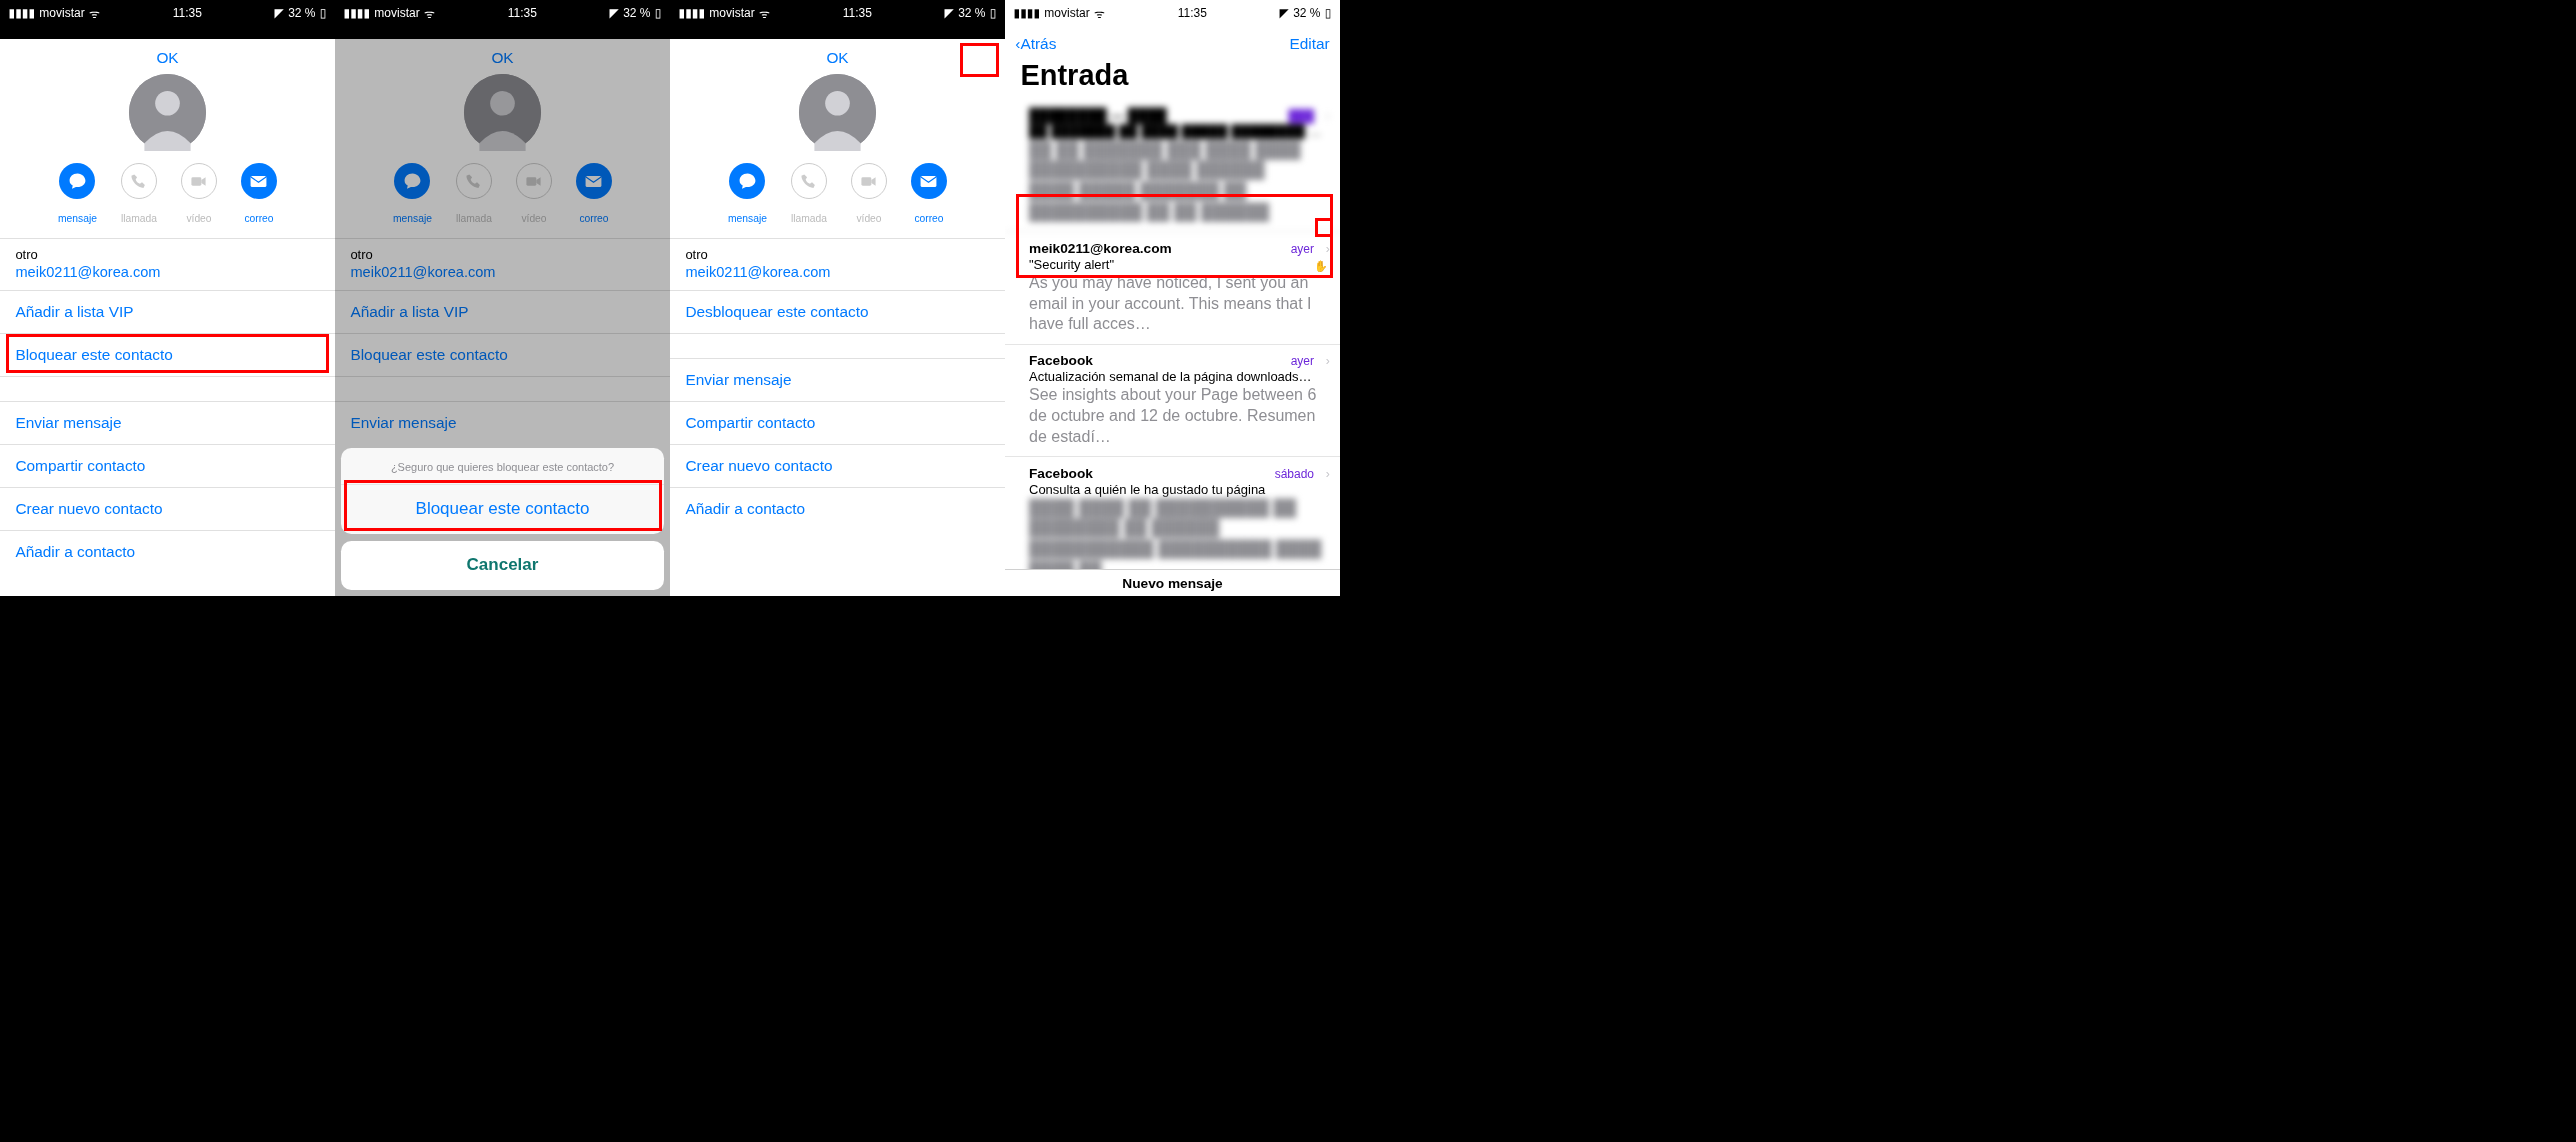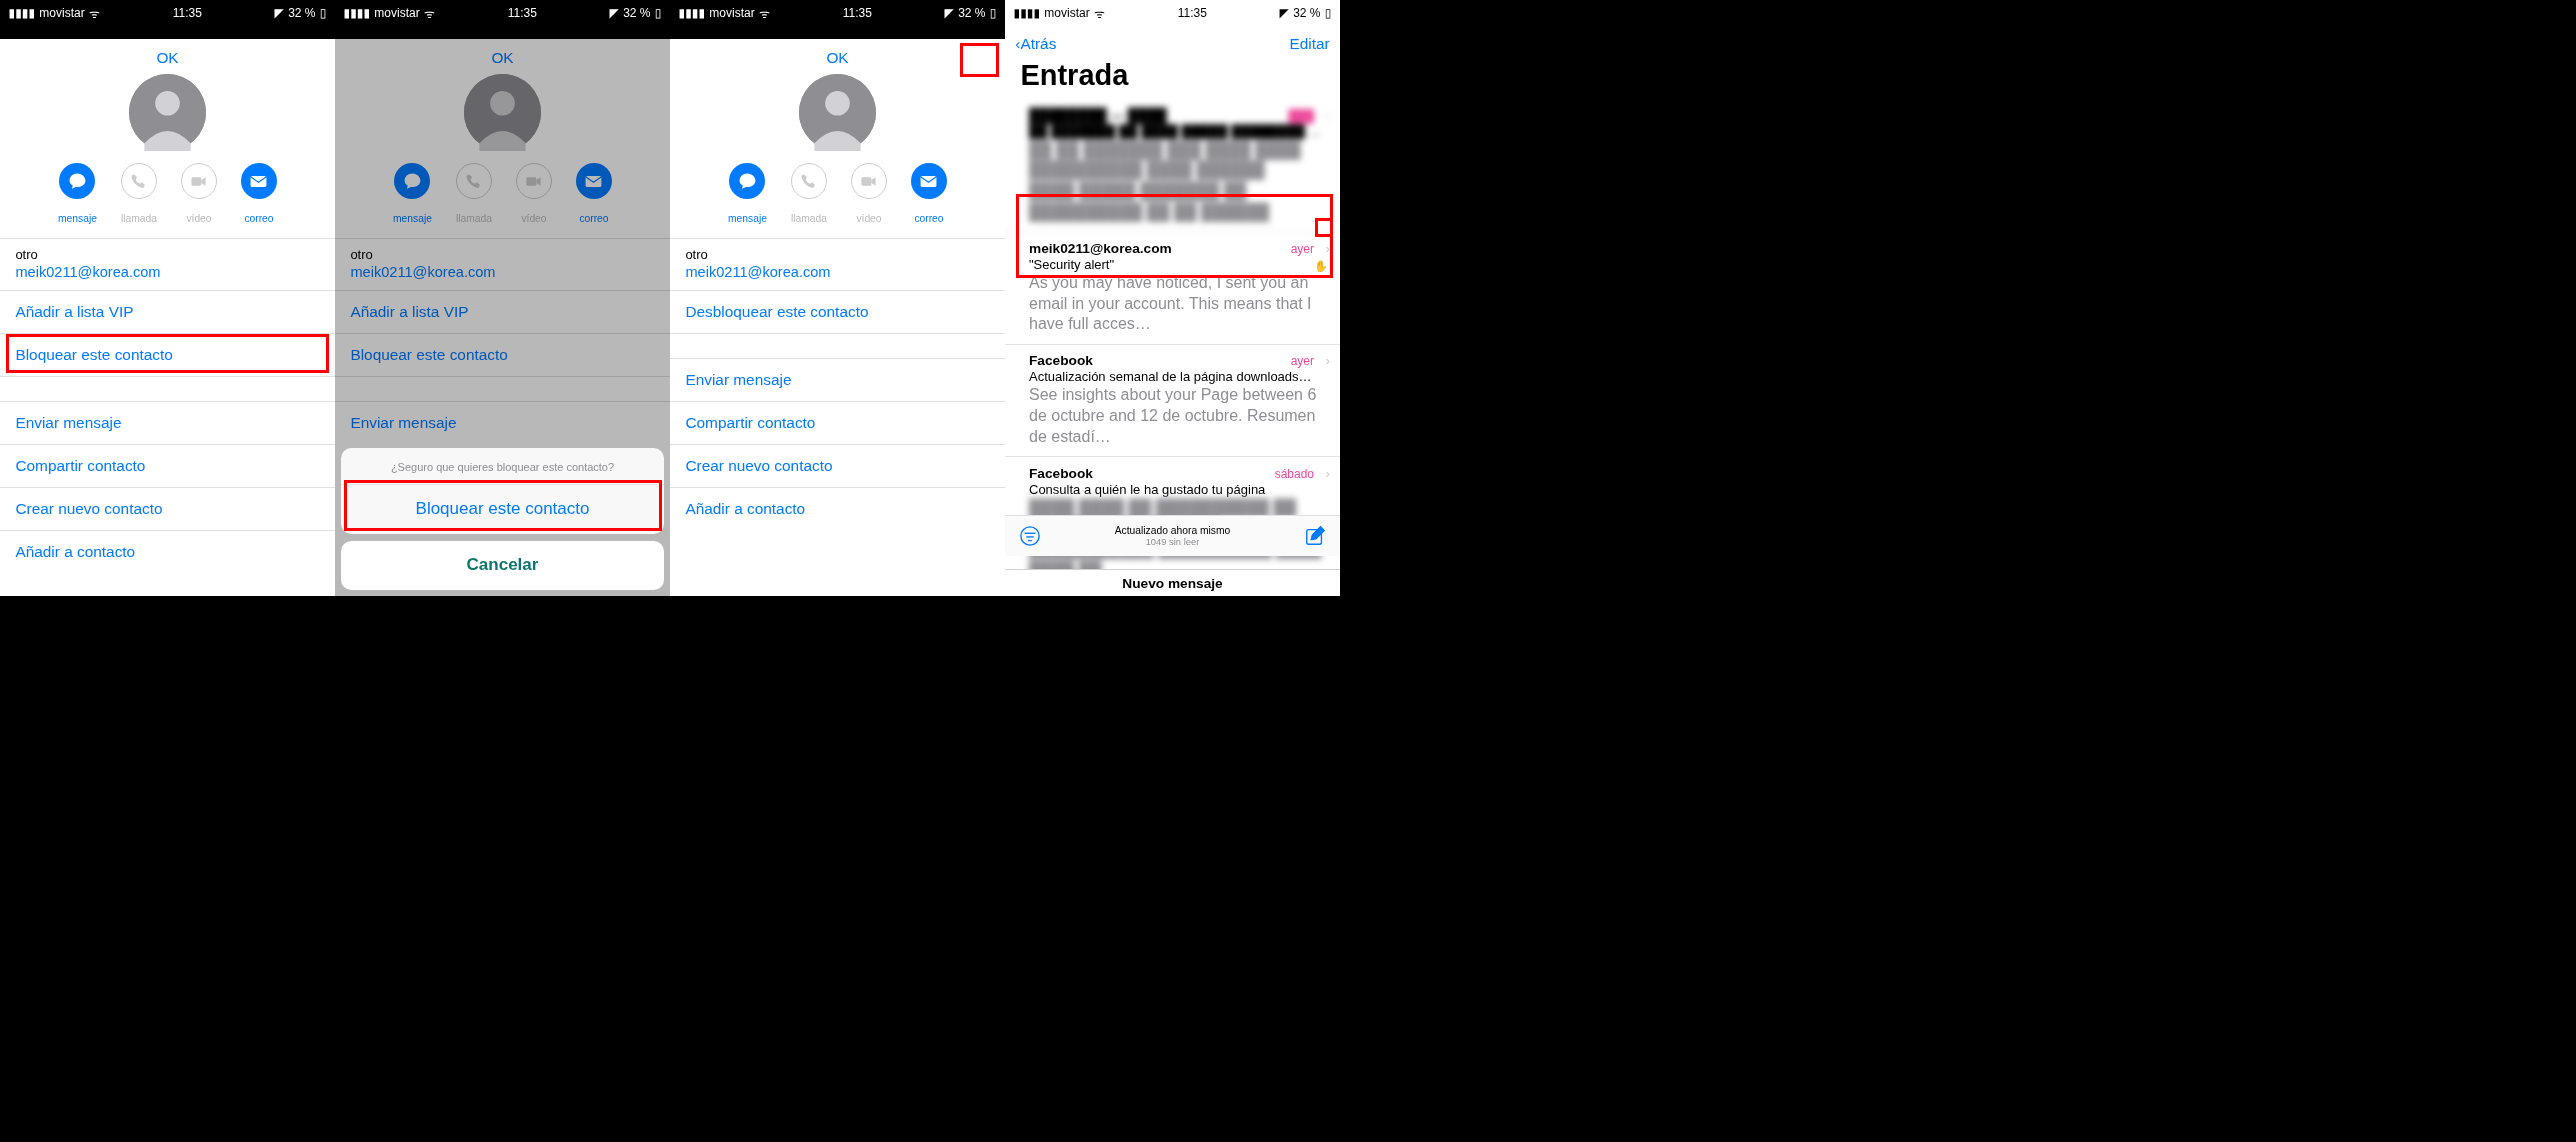--- a/index.html
+++ b/index.html
@@ -44,21 +44,21 @@
 
 .red-box { position: absolute; border: 3.4px solid red; z-index: 20; pointer-events: none; }
 
 
 .mail-nav { display: flex; justify-content: space-between; padding: 8.6px 10.3px 3.4px; }
 .mail-back { color: #007aff; font-size: 15.4px; display: flex; align-items: center; }
 .mail-edit { color: #007aff; font-size: 15.4px; }
 .mail-title { font-size: 29px; font-weight: 700; padding: 3.4px 15.4px 6.9px; }
 .mail-item { padding: 8.6px 15.4px 8.6px 24px; border-bottom: 0.9px solid #e5e5e5; position: relative; }
 .mail-sender { font-size: 13.7px; font-weight: 600; }
-.mail-time { position: absolute; top: 9.4px; right: 26px; color: #ec4899; font-size: 12px; }
+.mail-time { position: absolute; top: 9.4px; right: 26px; color: #6d28d9; font-size: 12px; }
 .mail-chevron { position: absolute; top: 9.4px; right: 10.3px; color: #c7c7cc; font-size: 12px; }
 .mail-subject { font-size: 13px; margin-top: 0.9px; white-space: nowrap; overflow: hidden; text-overflow: ellipsis; }
 .mail-preview { font-size: 16px; color: #8e8e93; margin-top: 0.9px; line-height: 1.3; }
 .blur { filter: blur(3.4px); }
 .mail-toolbar { position: absolute; bottom: 40px; left: 0; right: 0; height: 41px; border-top: 0.9px solid #e0e0e0; background: #fafafa; display: flex; align-items: center; justify-content: center; }
 .mail-toolbar-center { text-align: center; font-size: 10.3px; color: #000; }
 .mail-toolbar-sub { font-size: 9.4px; color: #8e8e93; }
 .mail-toolbar-left, .mail-toolbar-right { position: absolute; top: 8.6px; color: #007aff; }
 .mail-toolbar-left { left: 13.7px; }
 .mail-toolbar-right { right: 13.7px; }
@@ -361,34 +361,18 @@
   </div>
 
   <div class="mail-item blur">
     <div class="unread-dot"></div>
     <div class="mail-sender">███ ██████ ██████</div>
     <div class="mail-time">██████</div>
     <div class="mail-chevron">›</div>
     <div class="mail-subject">██ ██████████ ██ ████ ████████ ███████</div>
   </div>
 
-  <div class="mail-toolbar">
-    <div class="mail-toolbar-left"><svg width="22" height="22" viewBox="0 0 24 24" fill="none" stroke="#007aff" stroke-width="1.5">
-          <circle cx="12" cy="12" r="10"></circle>
-          <line x1="6" y1="9" x2="18" y2="9"></line>
-          <line x1="8" y1="13" x2="16" y2="13"></line>
-          <line x1="10" y1="17" x2="14" y2="17"></line>
-        </svg></div>
-    <div class="mail-toolbar-center">
-      <div>Actualizado ahora mismo</div>
-      <div class="mail-toolbar-sub">1049 sin leer</div>
-    </div>
-    <div class="mail-toolbar-right"><svg width="22" height="22" viewBox="0 0 24 24" fill="none" stroke="#007aff" stroke-width="1.5">
-          <rect x="3" y="5" width="16" height="16" rx="2"></rect>
-          <path d="M18 2l4 4-9 9-5 1 1-5z" fill="#007aff"></path>
-        </svg></div>
-  </div>
   <div class="new-msg-bar">Nuevo mensaje</div>
 
   <div class="red-box" style="top:194px; left:11px; width:317px; height:84px;"></div>
   <div class="red-box" style="top:218px; left:310px; width:18px; height:19px;"></div>
 </div>
 
 
 </body></html>

